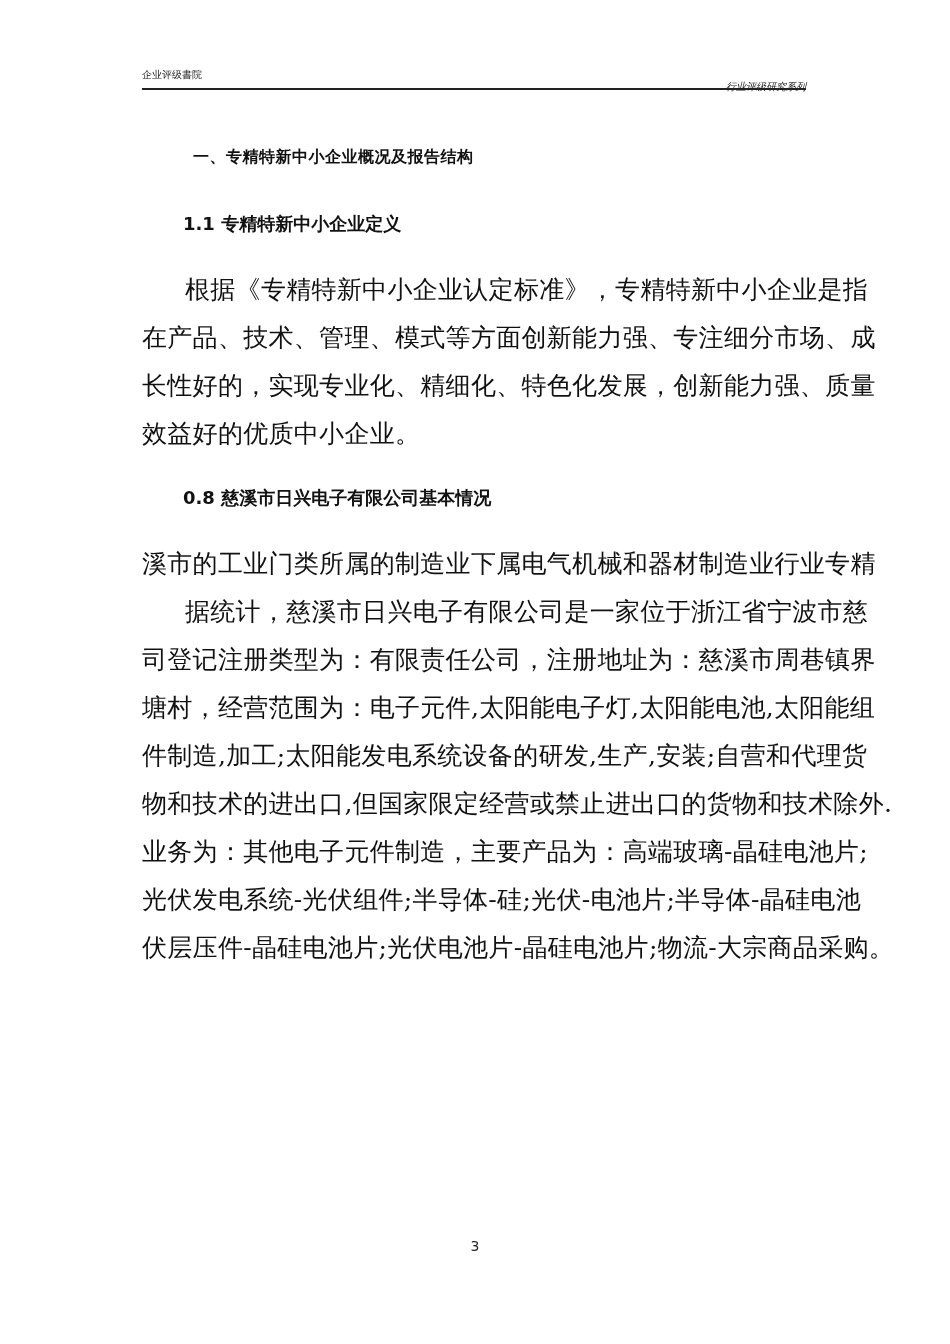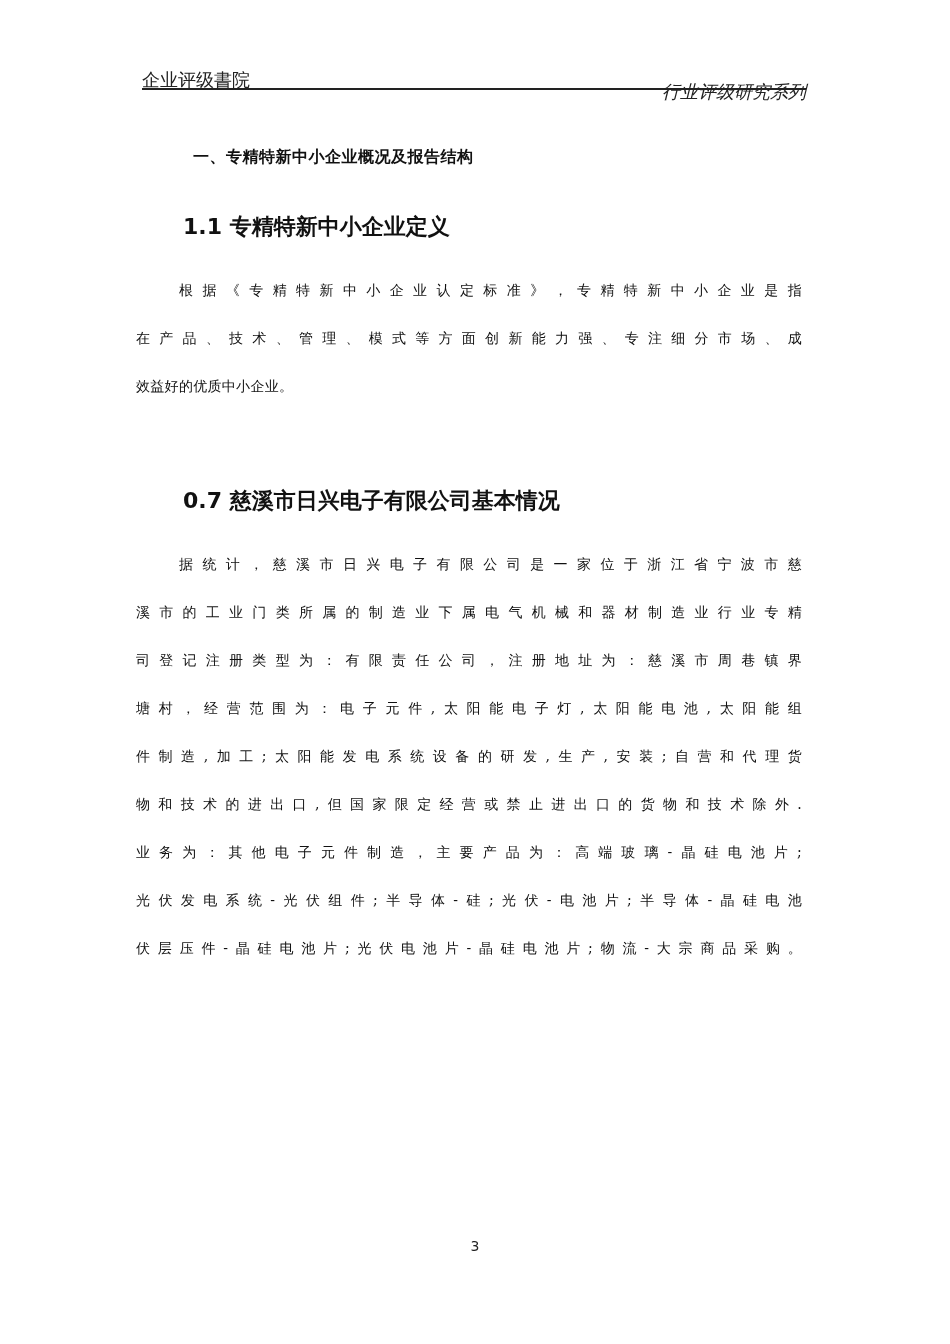--- a/index.html
+++ b/index.html
@@ -1,27 +1,27 @@
 <!DOCTYPE html>
 <html><head>
 <meta charset="utf-8">
 <style>
   html, body { margin: 0; padding: 0; background: #ffffff; }
   body { width: 950px; height: 1344px; position: relative; overflow: hidden;
          font-family: "DejaVu Serif", "Liberation Serif", serif; color: #111; }
   .header { position: absolute; left: 142px; top: 66px; width: 664px; height: 22px;
             border-bottom: 2px solid #222; font-family: "DejaVu Sans", "Liberation Sans", sans-serif;
-            font-size: 18px; color: #222; }
+            font-size: 10px; color: #222; }
   .header .left { position: absolute; left: 0; top: 2px; }
   .header .right { position: absolute; right: 0; top: 14px; font-style: italic; }
   .h1 { position: absolute; left: 193px; top: 147px; font-size: 16px; font-weight: bold;
         font-family: "DejaVu Sans", "Liberation Sans", sans-serif; letter-spacing: 0.5px; }
-  .h2 { position: absolute; left: 183px; font-size: 22px; font-weight: bold;
+  .h2 { position: absolute; left: 183px; font-size: 18px; font-weight: bold;
         font-family: "DejaVu Sans", "Liberation Sans", sans-serif; }
-  .para { position: absolute; left: 136px; width: 666px; font-size: 14px;
+  .para { position: absolute; left: 142px; width: 666px; font-size: 25px;
           line-height: 48px; text-align: justify; text-indent: 43px; letter-spacing: 0.3px; }
   .para .line { display: block; white-space: nowrap; text-indent: 0; text-align-last: justify; }
   .para .line.first { padding-left: 43px; }
   .para .line.last { text-align-last: left; }
   .page-num { position: absolute; left: 0; width: 950px; top: 1238px; text-align: center;
               font-family: "DejaVu Sans", "Liberation Sans", sans-serif; font-size: 14px; color: #222; }
 </style>
 </head>
 <body>
 
@@ -30,28 +30,29 @@
   <span class="right">行业评级研究系列</span>
 </div>
 
 <div class="h1">一、专精特新中小企业概况及报告结构</div>
 
 <div class="h2" style="top:212px;">1.1 专精特新中小企业定义</div>
 
 <div class="para" style="top:266px;">
   <span class="line first">根据《专精特新中小企业认定标准》，专精特新中小企业是指</span>
   <span class="line">在产品、技术、管理、模式等方面创新能力强、专注细分市场、成</span>
+  <span class="line">长性好的，实现专业化、精细化、特色化发展，创新能力强、质量</span>
   <span class="line last">效益好的优质中小企业。</span>
 </div>
 
-<div class="h2" style="top:486px;">0.7 慈溪市日兴电子有限公司基本情况</div>
+<div class="h2" style="top:486px;">0.8 慈溪市日兴电子有限公司基本情况</div>
 
 <div class="para" style="top:540px;">
+  <span class="line">溪市的工业门类所属的制造业下属电气机械和器材制造业行业专精</span>
   <span class="line first">据统计，慈溪市日兴电子有限公司是一家位于浙江省宁波市慈</span>
-  <span class="line">溪市的工业门类所属的制造业下属电气机械和器材制造业行业专精</span>
   <span class="line">司登记注册类型为：有限责任公司，注册地址为：慈溪市周巷镇界</span>
   <span class="line">塘村，经营范围为：电子元件,太阳能电子灯,太阳能电池,太阳能组</span>
   <span class="line">件制造,加工;太阳能发电系统设备的研发,生产,安装;自营和代理货</span>
   <span class="line">物和技术的进出口,但国家限定经营或禁止进出口的货物和技术除外.</span>
   <span class="line">业务为：其他电子元件制造，主要产品为：高端玻璃-晶硅电池片;</span>
   <span class="line">光伏发电系统-光伏组件;半导体-硅;光伏-电池片;半导体-晶硅电池</span>
   <span class="line">伏层压件-晶硅电池片;光伏电池片-晶硅电池片;物流-大宗商品采购。</span>
 </div>
 
 <div class="page-num">3</div>

